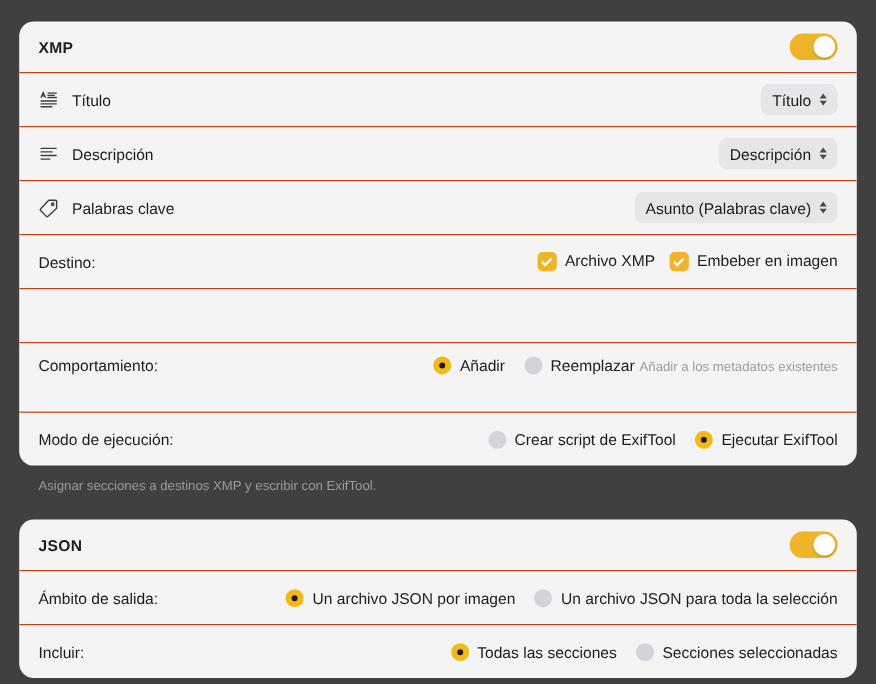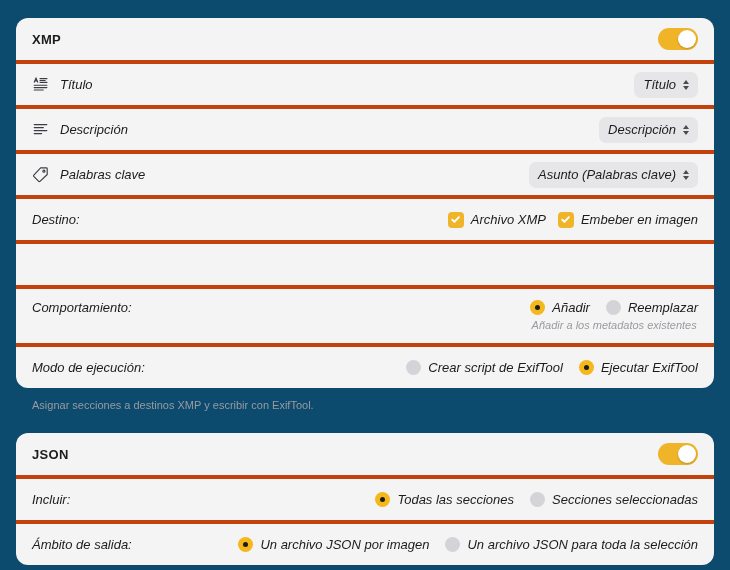--- a/index.html
+++ b/index.html
@@ -8,21 +8,21 @@
     width: 730px;
     height: 570px;
     background: #ffffff;
     font-family: "Liberation Sans", sans-serif;
     -webkit-font-smoothing: antialiased;
   }
 
   .page {
     width: 730px;
     height: 570px;
-    background: #0c4a6e;
+    background: #404040;
     padding: 18px 16px 0 16px;
     position: relative;
     overflow: hidden;
   }
 
   
   .card {
     background: #f4f4f5;
     border-radius: 12px;
     overflow: hidden;
@@ -65,23 +65,22 @@
     box-shadow: 0 1px 2px rgba(0,0,0,0.22);
   }
 
   
   .row {
     display: flex;
     align-items: center;
     justify-content: space-between;
     padding: 0 16px;
     min-height: 45px;
-    border-top: 4px solid #c2410c;
+    border-top: 1px solid #c2410c;
     position: relative;
-    font-style: italic;
   }
   .row.tall { min-height: 58px; align-items: flex-start; padding-top: 11px; padding-bottom: 8px; gap: 23px; }
 
   .row-left {
     display: flex;
     align-items: center;
     gap: 11px;
     flex: none;
   }
 
@@ -90,21 +89,21 @@
     color: #1c1c1e;
     white-space: nowrap;
   }
 
   .row-right {
     display: flex;
     align-items: center;
     gap: 12px;
     margin-left: auto;
   }
-  .row.tall .row-right { flex-direction: column; gap: 4px; }
+  .row.tall .row-right { flex-direction: row; align-items: flex-end; gap: 4px; }
 
   .icon {
     width: 17px;
     height: 17px;
     display: inline-flex;
     align-items: center;
     justify-content: center;
     color: #3c3c43;
     flex: none;
   }
@@ -374,47 +373,47 @@
 
     <div class="card-header">
       <span class="card-title">JSON</span>
       <div class="toggle">
         <span class="knob"></span>
       </div>
     </div>
 
     <div class="row">
       <div class="row-left">
+        <span class="row-label">Ámbito de salida:</span>
+      </div>
+      <div class="row-right" style="gap:16px;">
+        <span class="radio-opt">
+          <span class="rdo on"></span>
+          <span>Un archivo JSON por imagen</span>
+        </span>
+        <span class="radio-opt">
+          <span class="rdo"></span>
+          <span>Un archivo JSON para toda la selección</span>
+        </span>
+      </div>
+    </div>
+
+    <div class="row">
+      <div class="row-left">
         <span class="row-label">Incluir:</span>
       </div>
       <div class="row-right" style="gap:16px;">
         <span class="radio-opt">
           <span class="rdo on"></span>
           <span>Todas las secciones</span>
         </span>
         <span class="radio-opt">
           <span class="rdo"></span>
           <span>Secciones seleccionadas</span>
         </span>
       </div>
     </div>
 
-    <div class="row">
-      <div class="row-left">
-        <span class="row-label">Ámbito de salida:</span>
-      </div>
-      <div class="row-right" style="gap:16px;">
-        <span class="radio-opt">
-          <span class="rdo on"></span>
-          <span>Un archivo JSON por imagen</span>
-        </span>
-        <span class="radio-opt">
-          <span class="rdo"></span>
-          <span>Un archivo JSON para toda la selección</span>
-        </span>
-      </div>
-    </div>
-
   </div>
 
   <div class="caption">Exportar metadatos como datos JSON estructurados</div>
 
 </div>
 
 </body></html>

